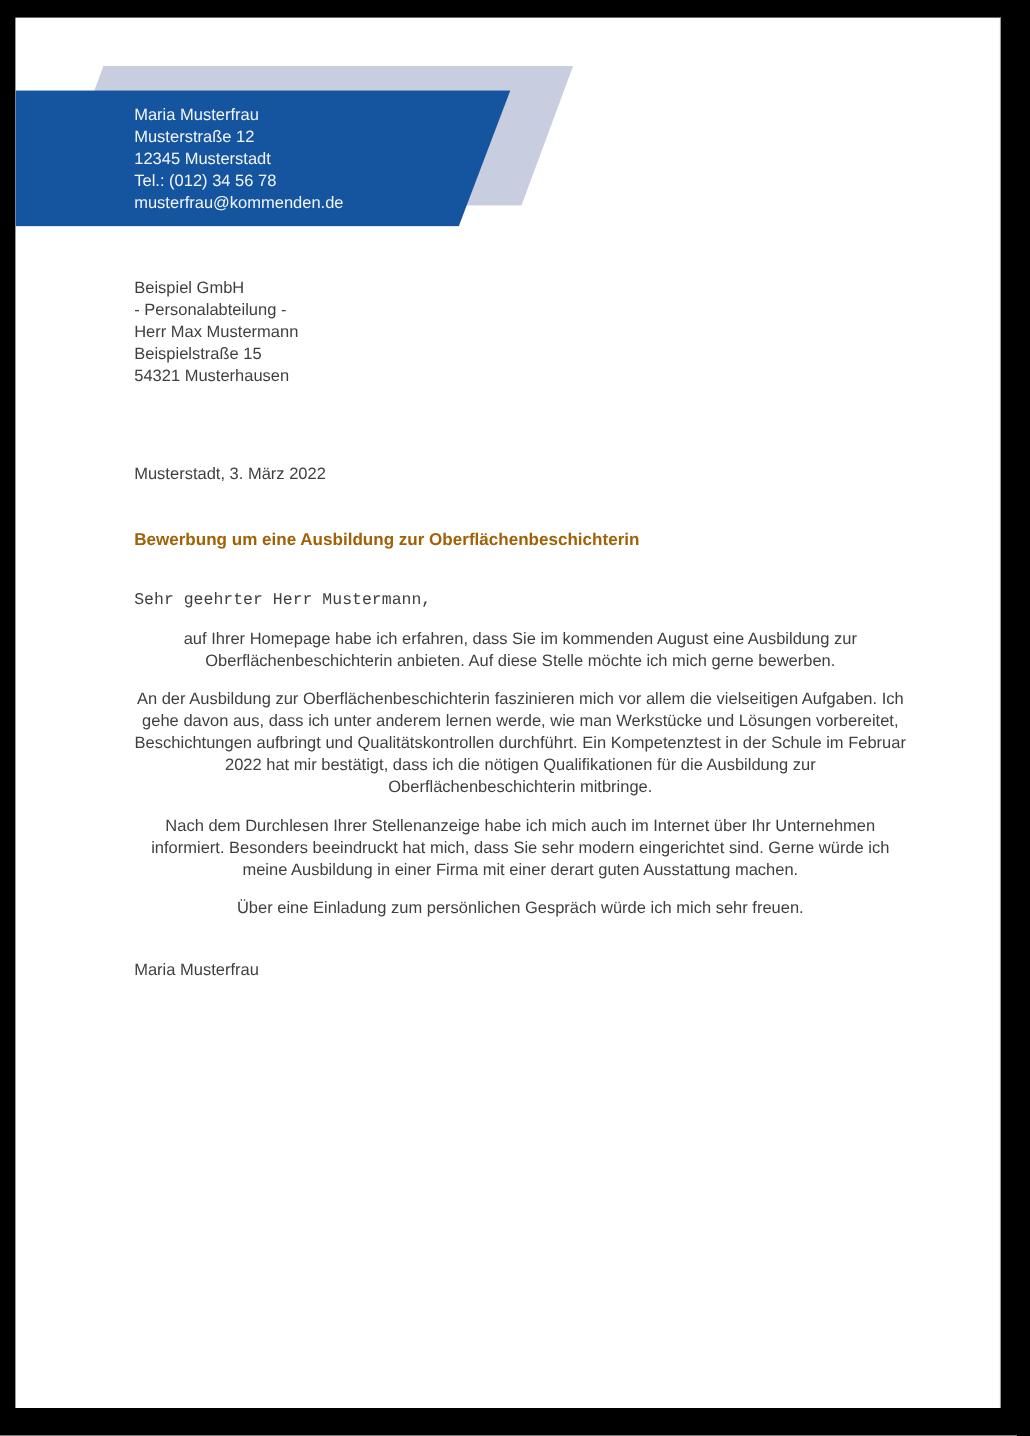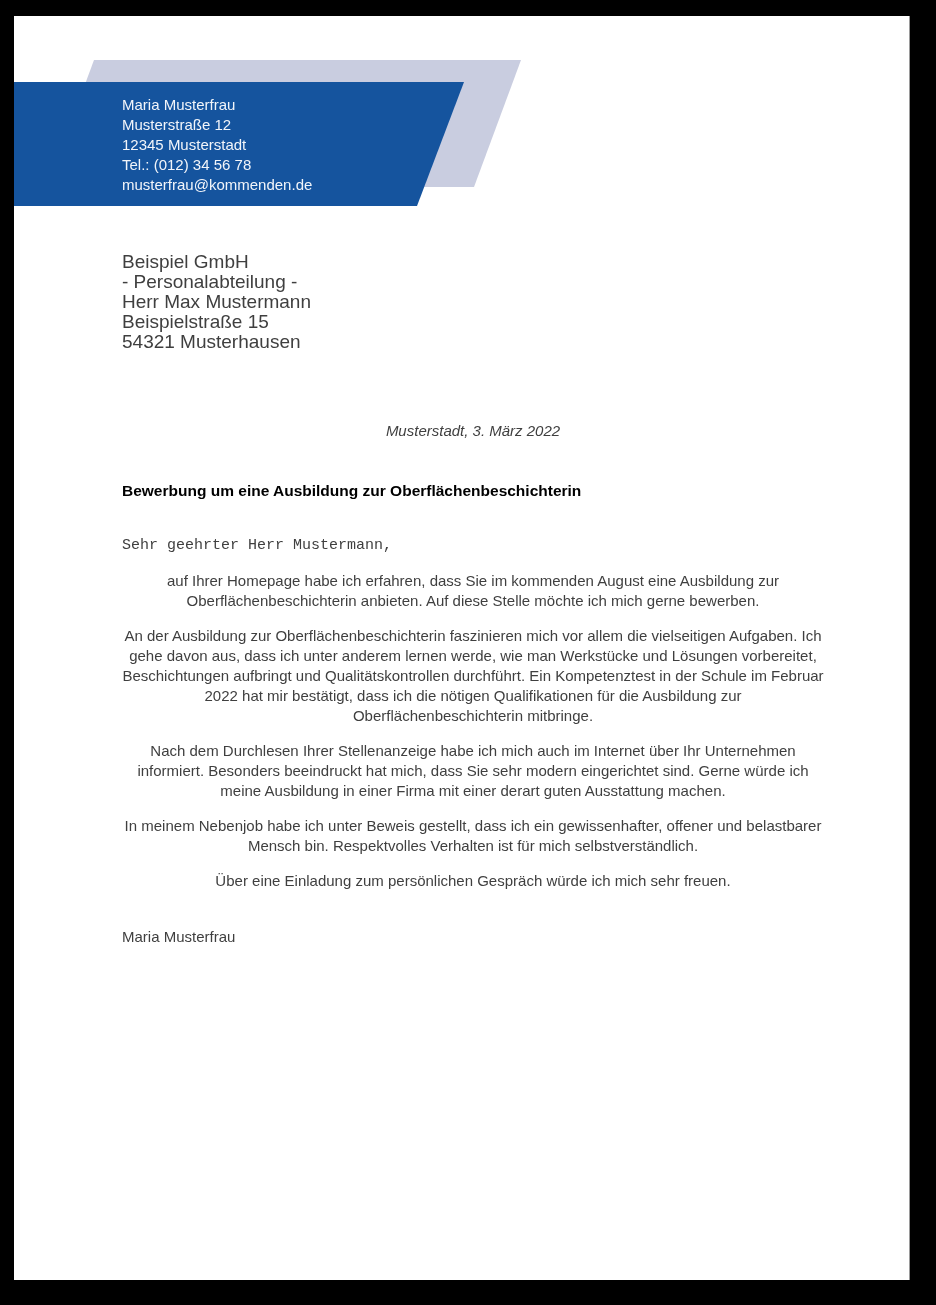--- a/index.html
+++ b/index.html
@@ -31,35 +31,35 @@
     clip-path:polygon(0 0, 450px 0, 403px 124px, 0 124px);
   }
   .sender {
     position:absolute; left:108px; top:79px;
     color:#f2f5fa;
     font-size:15px; line-height:20px;
     font-weight:300;
   }
   .recipient {
     position:absolute; left:108px; top:236px;
-    font-size:19px; line-height:20px;
+    font-size:15px; line-height:20px;
     color:#3f3f3f;
   }
   .letter-body {
     position:absolute; left:108px; top:405px;
     width:702px;
     font-size:15px; line-height:20px;
     color:#3f3f3f;
   }
-  .date-line { text-align:center;font-style:italic; }
+  .date-line { text-align:left; }
   .subject-line {
     margin-top:40px;
     font-weight:bold;
     font-size:15.5px;
-    color:#000000;
+    color:#a16207;
   }
   .salutation { margin-top:35px;font-family:Liberation Mono, monospace; }
   .para { margin-top:15px;text-align:center; }
   .closing { margin-top:15px; }
   .signature { margin-top:36px; }
 </style>
 </head>
 <body style="background: rgb(0, 0, 0);">
 
 <div class="paper" style="background: rgb(255, 255, 255);">
@@ -84,18 +84,17 @@
     <div>54321 Musterhausen</div>
   </div>
 
   <div class="letter-body">
     <div class="date-line">Musterstadt, 3. März 2022</div>
     <div class="subject-line">Bewerbung um eine Ausbildung zur Oberflächenbeschichterin</div>
     <div class="salutation">Sehr geehrter Herr Mustermann,</div>
     <p class="para">auf Ihrer Homepage habe ich erfahren, dass Sie im kommenden August eine Ausbildung zur Oberflächenbeschichterin anbieten. Auf diese Stelle möchte ich mich gerne bewerben.</p>
     <p class="para">An der Ausbildung zur Oberflächenbeschichterin faszinieren mich vor allem die vielseitigen Aufgaben. Ich gehe davon aus, dass ich unter anderem lernen werde, wie man Werkstücke und Lösungen vorbereitet, Beschichtungen aufbringt und Qualitätskontrollen durchführt. Ein Kompetenztest in der Schule im Februar 2022 hat mir bestätigt, dass ich die nötigen Qualifikationen für die Ausbildung zur Oberflächenbeschichterin mitbringe.</p>
     <p class="para">Nach dem Durchlesen Ihrer Stellenanzeige habe ich mich auch im Internet über Ihr Unternehmen informiert. Besonders beeindruckt hat mich, dass Sie sehr modern eingerichtet sind. Gerne würde ich meine Ausbildung in einer Firma mit einer derart guten Ausstattung machen.</p>
-    <p class="para">In meinem Nebenjob habe ich unter Beweis gestellt, dass ich ein gewissenhafter, offener und belastbarer Mensch bin. Respektvolles Verhalten ist für mich selbstverständlich.</p>
     <p class="para">Über eine Einladung zum persönlichen Gespräch würde ich mich sehr freuen.</p>
     <div class="signature">Maria Musterfrau</div>
   </div>
 
 </div>
 
 </body></html>

